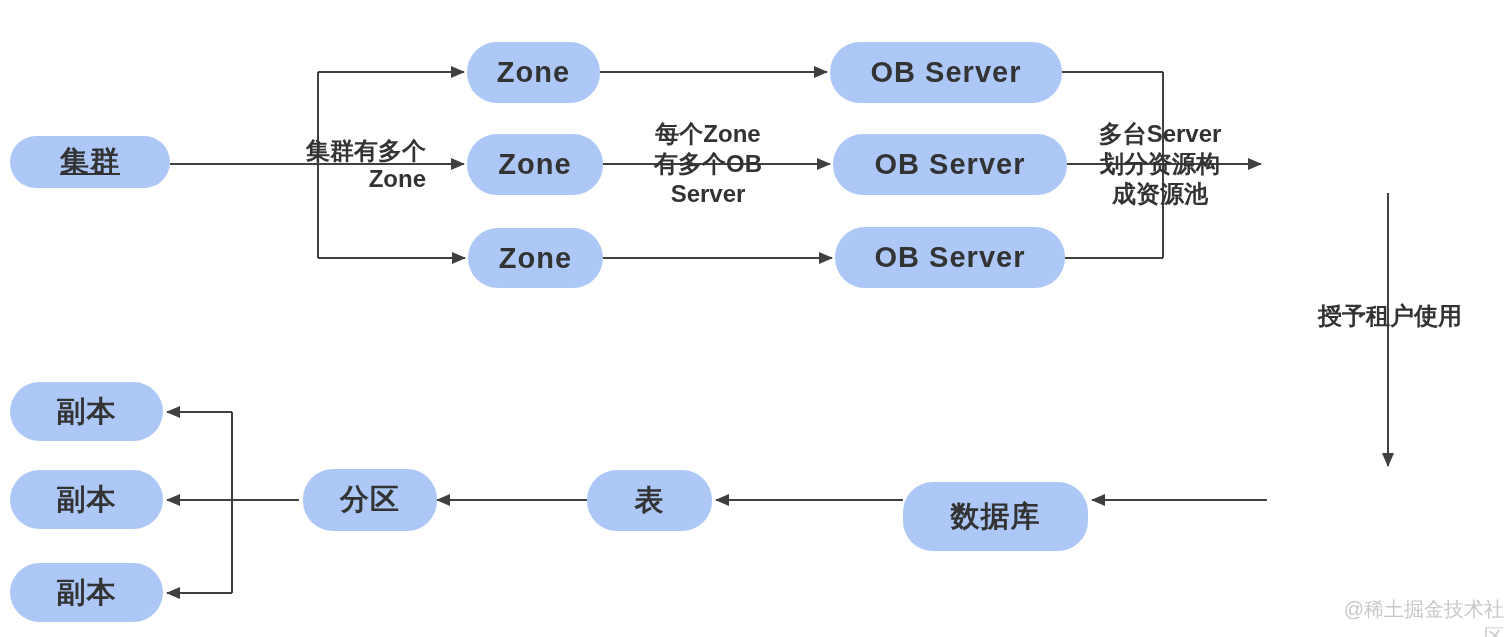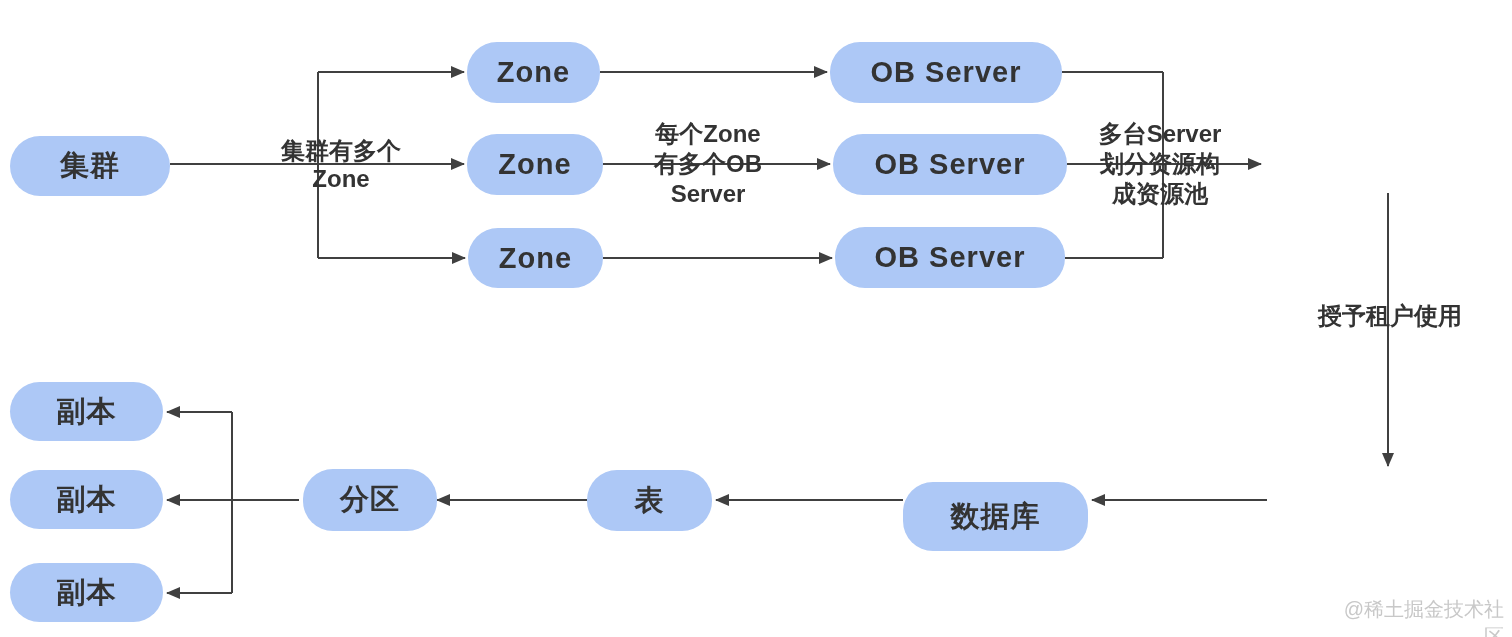--- a/index.html
+++ b/index.html
@@ -90,21 +90,21 @@
       <path d="M587 500 H437" marker-end="url(#arrow)"></path>
 
       <path d="M299 500 H232"></path>
       <path d="M232 412 V593"></path>
       <path d="M232 412 H167" marker-end="url(#arrow)"></path>
       <path d="M232 500 H167" marker-end="url(#arrow)"></path>
       <path d="M232 593 H167" marker-end="url(#arrow)"></path>
     </g>
   </svg>
 
-  <div class="pill" style="left:10px;top:136px;width:160px;height:60px;">集群</div>
+  <div class="pill" style="left:10px;top:136px;width:160px;height:52px;text-decoration:underline;">集群</div>
 
   <div class="pill" style="left:467px;top:42px;width:133px;height:61px;">Zone</div>
   <div class="pill" style="left:467px;top:134px;width:136px;height:61px;">Zone</div>
   <div class="pill" style="left:468px;top:228px;width:135px;height:60px;">Zone</div>
 
   <div class="pill" style="left:830px;top:42px;width:232px;height:61px;">OB Server</div>
   <div class="pill" style="left:833px;top:134px;width:234px;height:61px;">OB Server</div>
   <div class="pill" style="left:835px;top:227px;width:230px;height:61px;">OB Server</div>
 
 
@@ -112,21 +112,21 @@
   <div class="pill" style="left:903px;top:470px;width:185px;height:69px;margin-top:12px;">数据库</div>
 
   <div class="pill" style="left:587px;top:470px;width:125px;height:61px;">表</div>
 
   <div class="pill" style="left:303px;top:469px;width:134px;height:62px;">分区</div>
 
   <div class="pill" style="left:10px;top:382px;width:153px;height:59px;">副本</div>
   <div class="pill" style="left:10px;top:470px;width:153px;height:59px;">副本</div>
   <div class="pill" style="left:10px;top:563px;width:153px;height:59px;">副本</div>
 
-  <div class="edge-label two-line" style="left:256px;top:137px;width:170px;">集群有多个
+  <div class="edge-label two-line" style="left:256px;top:137px;width:170px;text-align:right;">集群有多个
 Zone</div>
 
   <div class="edge-label" style="left:628px;top:119px;width:160px;">每个Zone
 有多个OB
 Server</div>
 
   <div class="edge-label" style="left:1300px;top:301px;width:180px;">授予租户使用</div>
 
   <div class="edge-label" style="left:1076px;top:119px;width:168px;">多台Server
 划分资源构

